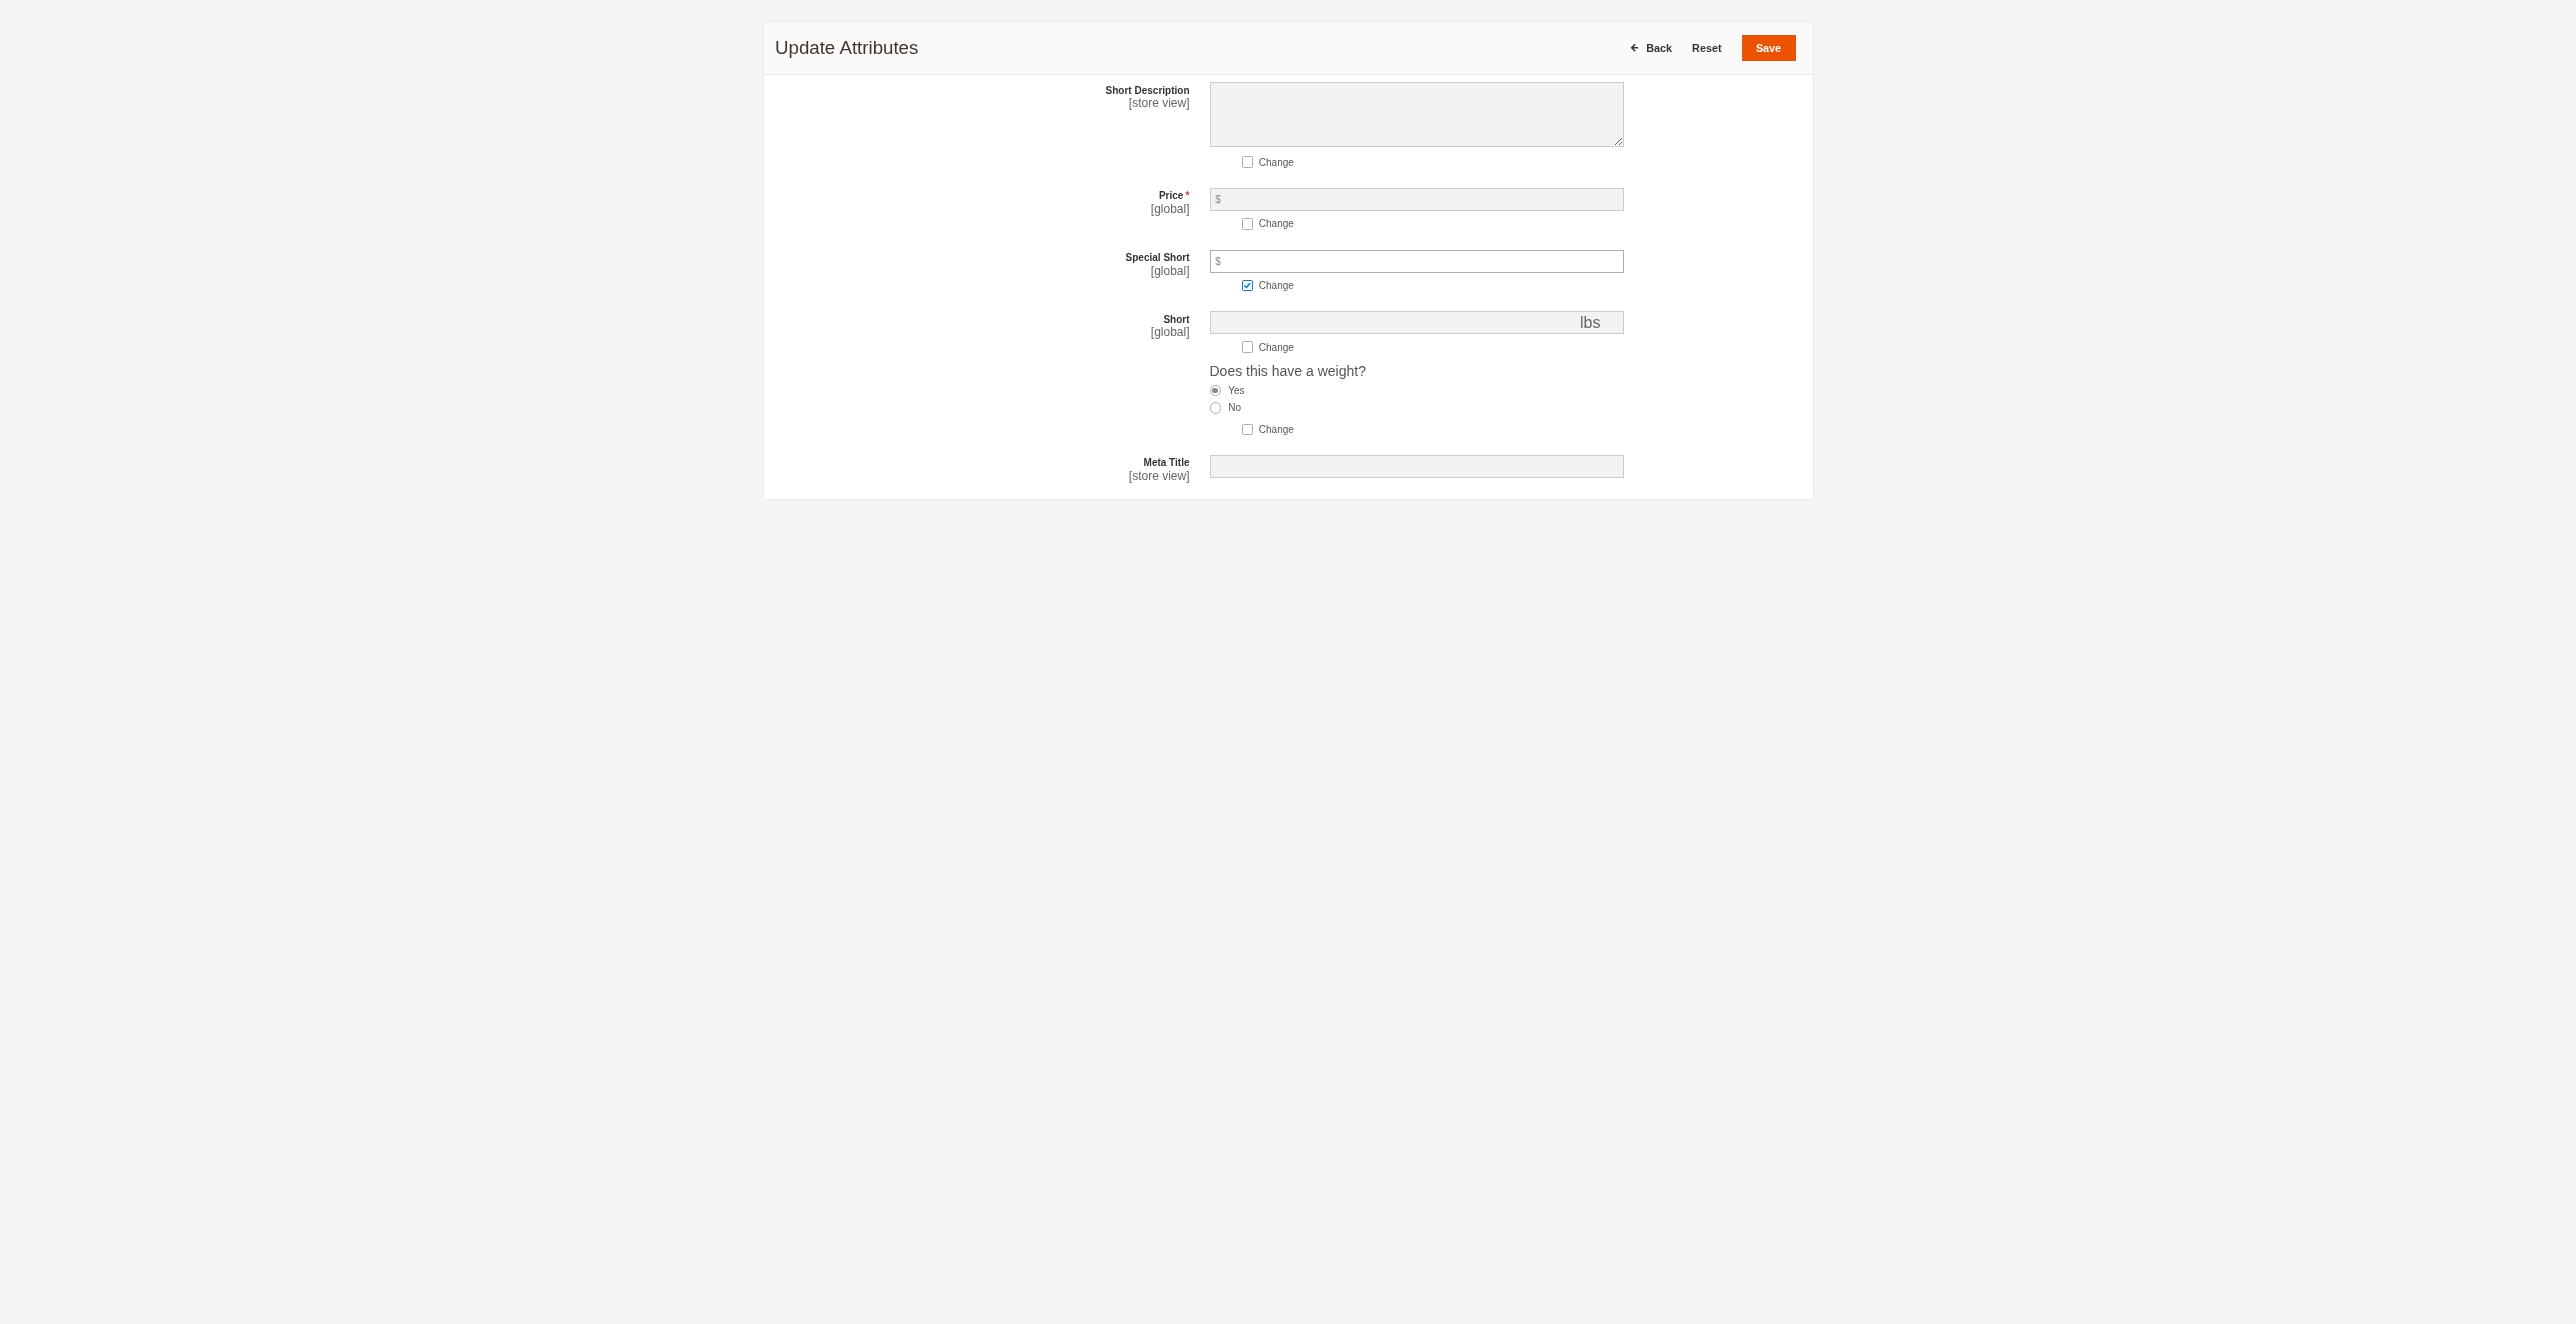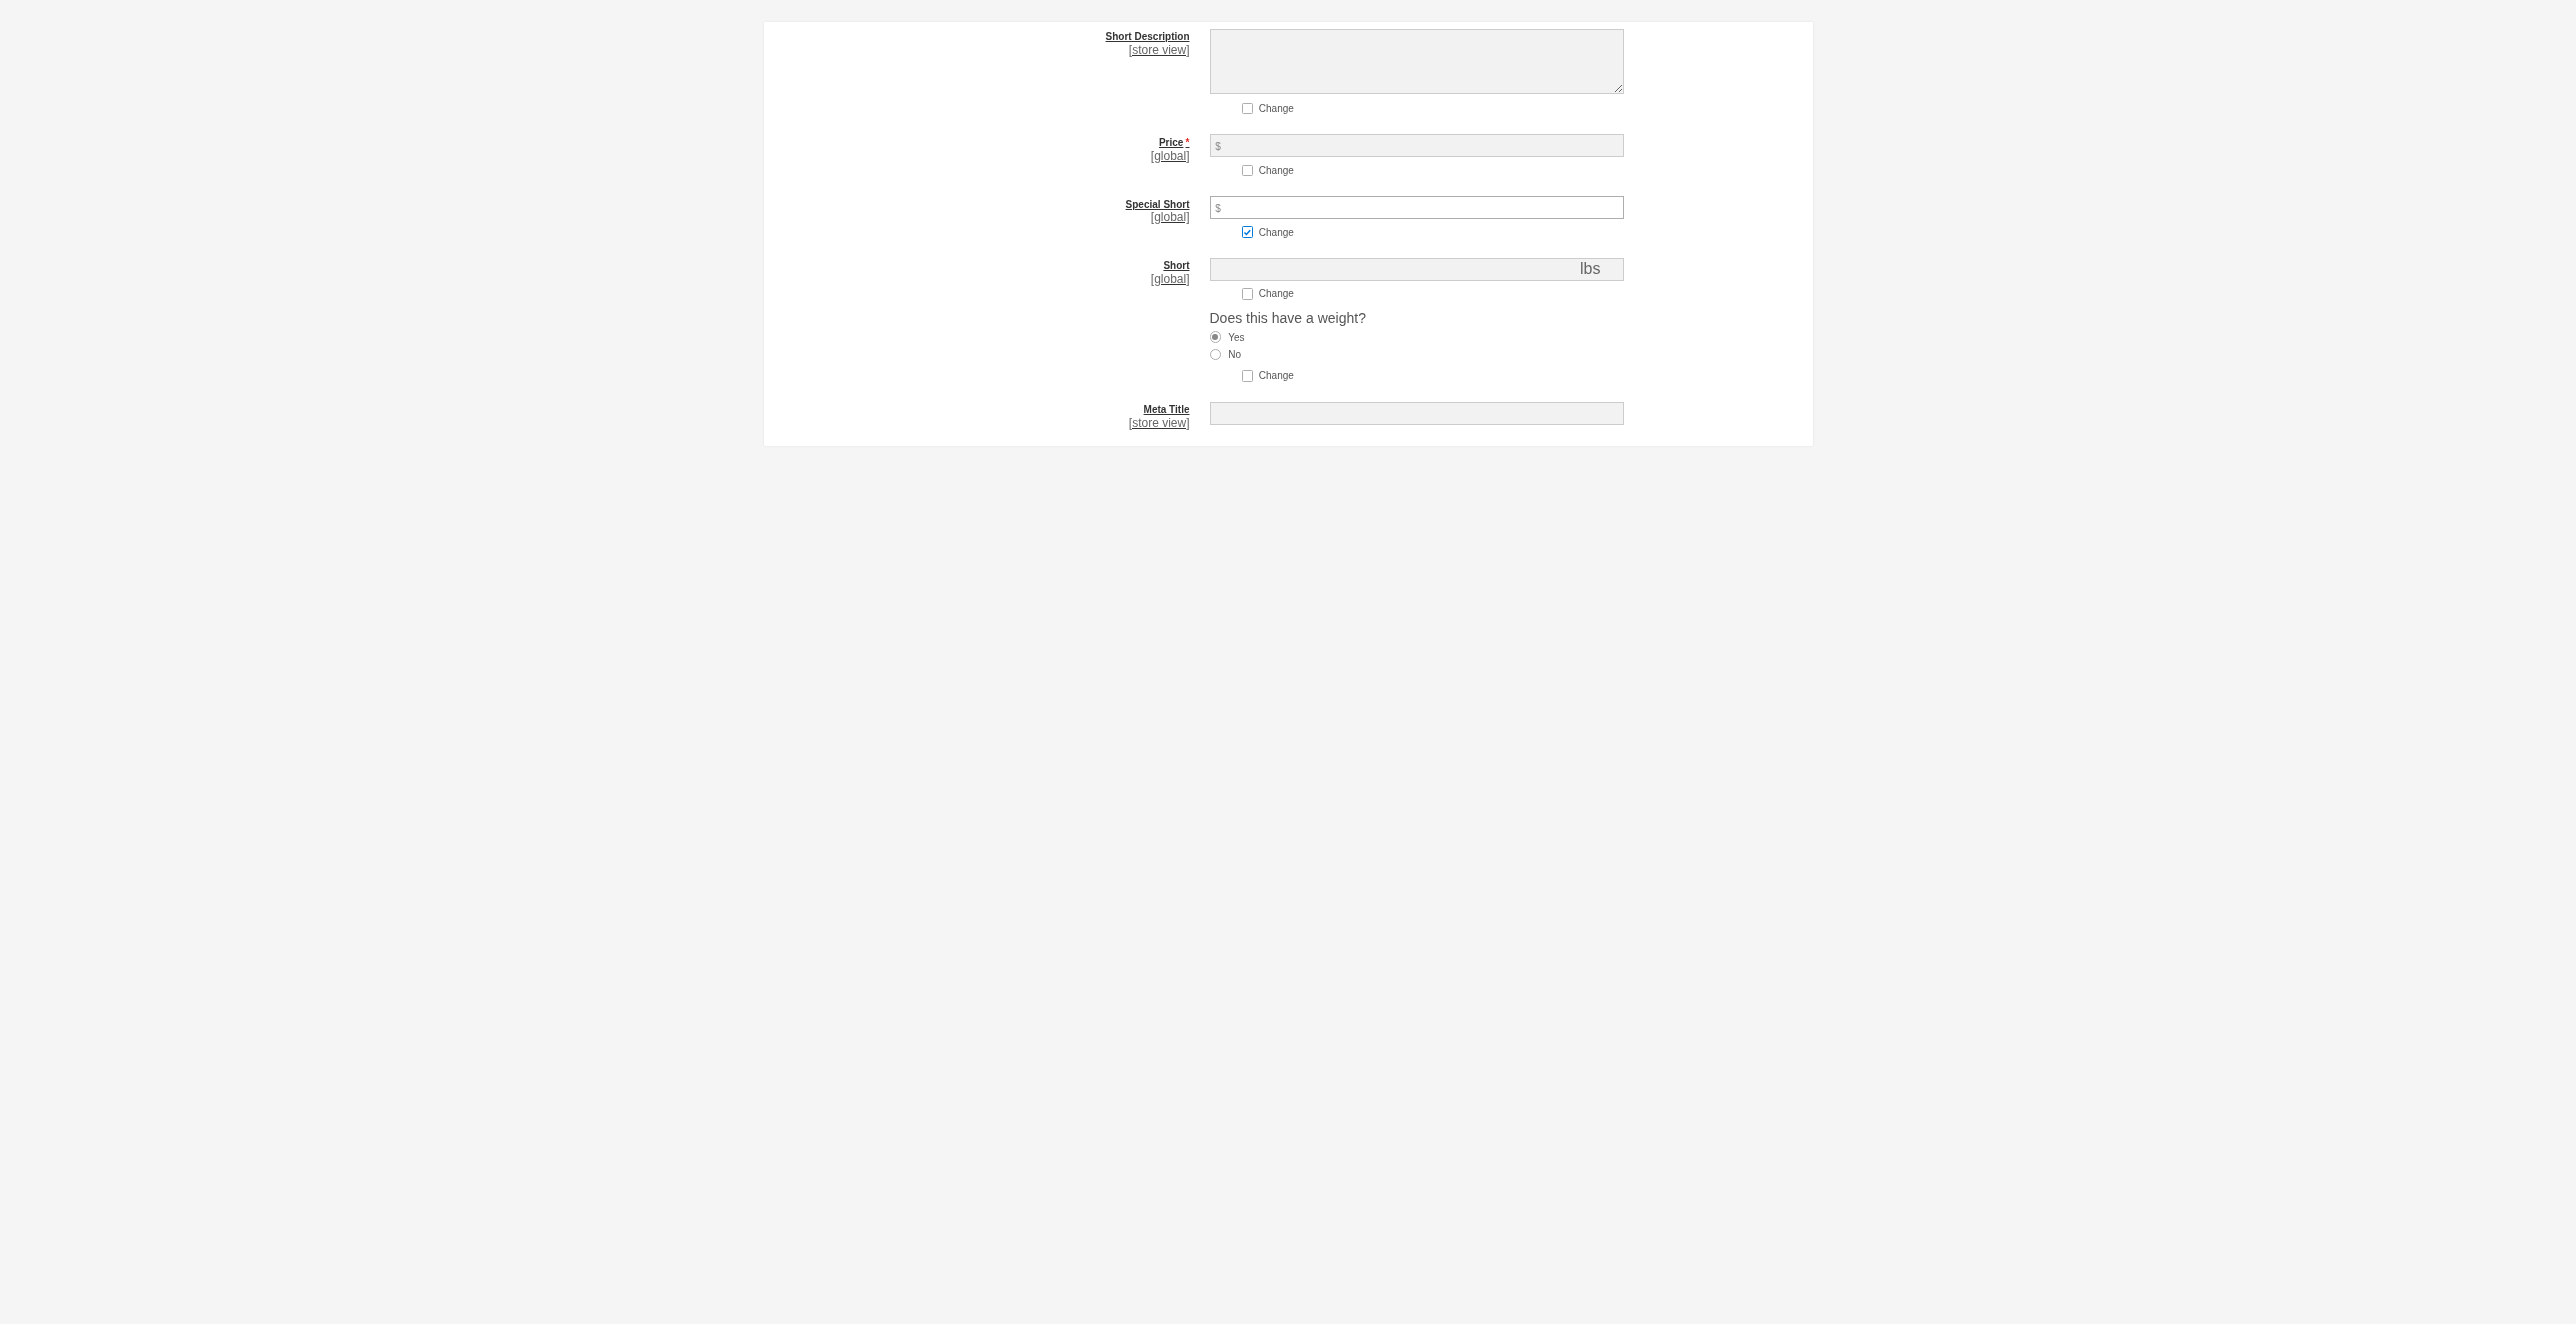--- a/index.html
+++ b/index.html
@@ -10,21 +10,21 @@
 .actions { display: flex; align-items: center; gap: 20px; }
 .btn-back { display: inline-flex; align-items: center; gap: 7.2px; font-size: 10.8px; font-weight: 600; color: #333; background: none; border: none; cursor: pointer; }
 .btn-back svg { width: 11.5px; height: 11.5px; }
 .btn-reset { font-size: 10.8px; font-weight: 600; color: #333; background: none; border: none; cursor: pointer; }
 .btn-save { font-size: 10.8px; font-weight: 600; color: #fff; background: #eb5202; border: none; padding: 7.2px 14.4px; cursor: pointer; }
 
 .content { height: 424px; overflow: hidden; padding: 7.2px 0 0 0; position: relative; }
 .form-rows { position: relative; }
 
 .row { display: flex; align-items: flex-start; padding: 0 0 0 0; margin-bottom: 20px; }
-.label-col { width: 446px; text-align: right; padding-right: 20px; padding-top: 1.4px; text-decoration: underline; }
+.label-col { width: 446px; text-align: right; padding-right: 20px; padding-top: 1.4px; }
 .label-main { font-size: 10px; font-weight: 600; color: #333; }
 .label-sub { font-size: 12px; color: #666; display: block; margin-top: 0.7px; }
 .req-star { color: #e02b27; margin-left: 2.2px; }
 .field-col { width: 414px; }
 
 textarea.input-disabled { width: 100%; height: 65px; background: #f2f2f2; border: 0.7px solid #ccc; resize: both; padding: 4.3px; font-family: inherit; font-size: 9.3px; color: #555; }
 input.text-disabled { width: 100%; height: 23px; background: #f2f2f2; border: 0.7px solid #ccc; padding: 0 5.8px; font-size: 10px; color: #888; }
 input.text-enabled { width: 100%; height: 23px; background: #fff; border: 0.7px solid #adadad; padding: 0 5.8px; font-size: 10px; color: #333; }
 
 .input-with-prefix { position: relative; }
@@ -44,20 +44,33 @@
 .radio-row { display: flex; align-items: center; gap: 7.2px; margin-top: 5.8px; }
 .radio { width: 11.5px; height: 11.5px; border: 0.7px solid #adadad; border-radius: 50%; background: #fff; display: inline-flex; align-items: center; justify-content: center; cursor: pointer; flex-shrink: 0; }
 .radio.selected .dot { width: 5.8px; height: 5.8px; border-radius: 50%; background: #888; }
 .radio-label { font-size: 10px; color: #555; }
 .question { font-size: 14px; color: #555; margin-top: 10px; }
 </style>
 </head>
 <body>
 
 <div class="card">
+  <div class="header">
+    <h1 class="title">Update Attributes</h1>
+    <div class="actions">
+      <button class="btn-back">
+        <svg viewBox="0 0 16 16" fill="none" stroke="#333" stroke-width="2">
+            <path d="M10 3 L5 8 L10 13 M5 8 H14"></path>
+          </svg>
+        <span>Back</span>
+      </button>
+      <button class="btn-reset"><span>Reset</span></button>
+      <button class="btn-save"><span>Save</span></button>
+    </div>
+  </div>
 
   <div class="content">
     <div class="form-rows">
 
       <div class="row">
         <div class="label-col">
           <span class="label-main">Short Description</span>
           <span class="label-sub">[store view]</span>
         </div>
         <div class="field-col">

